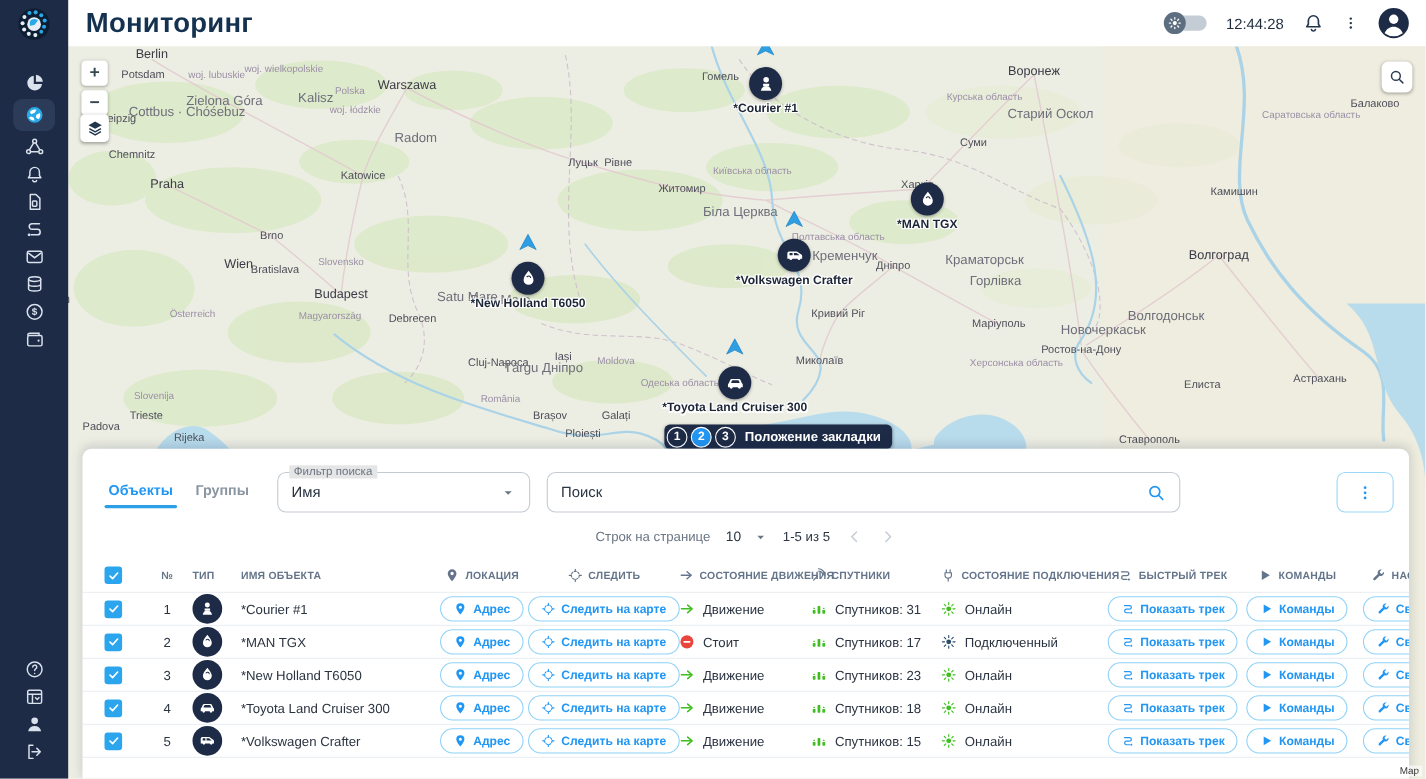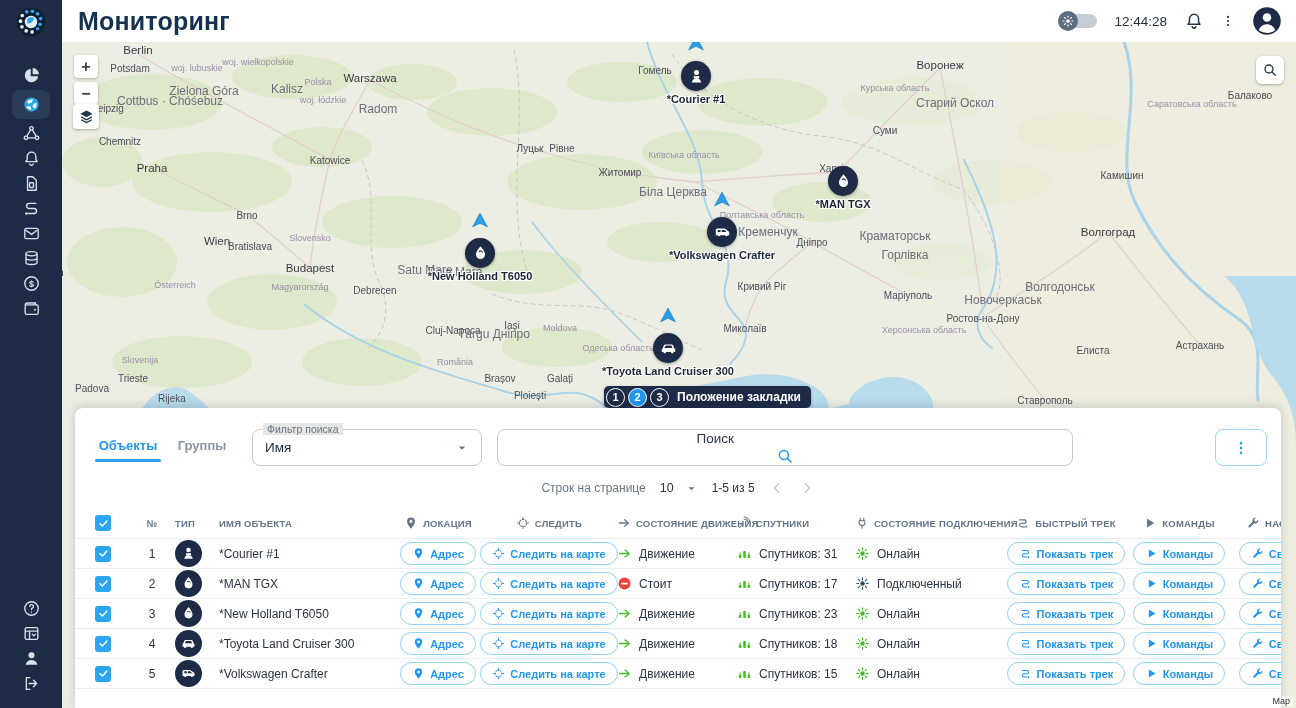--- a/index.html
+++ b/index.html
@@ -73,21 +73,21 @@
   .tab { width:74px; height:34px; display:flex; align-items:center; justify-content:center; font-size:13px; font-weight:600;
          color:#8a95a1; cursor:pointer; position:relative; }
   .tab.active { color:#2196f3; }
   .tab.active::after { content:""; position:absolute; left:4px; right:4px; bottom:0; height:3px; background:#2b9fe8; border-radius:2px; }
   .filterbox { position:absolute; left:177px; top:21px; width:230px; height:37px; border:1px solid #c3cad2; border-radius:8px;
                display:flex; align-items:center; padding:0 12px; cursor:pointer; }
   .filterbox .flabel { position:absolute; top:-7px; left:10px; background:#e5e5e5; padding:0 4px; font-size:10.5px; color:#6b7684; }
   .filterbox .fvalue { font-size:13.5px; color:#1f2a37; }
   .filterbox .caret { margin-left:auto; color:#6b7684; width:14px; height:14px; }
   .searchbox { position:absolute; left:422px; top:21px; width:576px; height:37px; border:1px solid #c3cad2; border-radius:8px;
-               display:flex; align-items:center; padding:0 12px;flex-direction:column; }
+               display:flex; align-items:center; padding:0 12px; }
   .searchbox input { border:none; outline:none; flex:1; font-size:13.5px; color:#1f2a37; font-family:inherit; background:transparent; }
   .searchbox input::placeholder { color:#2a3644; opacity:1; }
   .searchbox .sicon { color:#2196f3; width:18px; height:18px; cursor:pointer; }
   .addbtn { position:absolute; left:1015px; top:21px; width:108px; height:37px; border:1px solid #9bd7f9; border-radius:8px;
             background:#fff; color:#2196f3; font-size:12.5px; font-weight:600; display:flex; align-items:center; justify-content:center;
             gap:6px; cursor:pointer; }
   .addbtn svg { width:14px; height:14px; }
   .dotsbtn { position:absolute; left:1140px; top:21px; width:52px; height:37px; border:1px solid #9bd7f9; border-radius:8px;
              background:#fff; color:#2196f3; display:flex; align-items:center; justify-content:center; cursor:pointer; }
   .dotsbtn svg { width:16px; height:16px; }
@@ -386,21 +386,21 @@
       <div class="ml " style="left: 71px; top: 336px;">Trieste</div>
       <div class="ml " style="left: 30px; top: 346px;">Padova</div>
       <div class="ml " style="left: 110px; top: 356px;">Rijeka</div>
       <div class="ml lg" style="left: 308px; top: 36px;">Warszawa</div>
       <div class="ml region" style="left: 256px; top: 40px;">Polska</div>
       <div class="ml region" style="left: 196px; top: 20px;">woj. wielkopolskie</div>
       <div class="ml region" style="left: 135px; top: 26px;">woj. lubuskie</div>
       <div class="ml region" style="left: 261px; top: 58px;">woj. łódzkie</div>
       <div class="ml sm" style="left: 225px; top: 47px;">Kalisz</div>
       <div class="ml " style="left: 268px; top: 118px;">Katowice</div>
-      <div class="ml sm" style="left: 316px; top: 67px;">Radom</div>
+      <div class="ml sm" style="left: 316px; top: 83px;">Radom</div>
       <div class="ml " style="left: 593px; top: 28px;">Гомель</div>
       <div class="ml lg" style="left: 878px; top: 23px;">Воронеж</div>
       <div class="ml region" style="left: 833px; top: 46px;">Курська область</div>
       <div class="ml sm" style="left: 893px; top: 61px;">Старий Оскол</div>
       <div class="ml " style="left: 823px; top: 88px;">Суми</div>
       <div class="ml " style="left: 772px; top: 126px;">Харків</div>
       <div class="ml " style="left: 468px; top: 106px;">Луцьк</div>
       <div class="ml " style="left: 500px; top: 106px;">Рівне</div>
       <div class="ml " style="left: 558px; top: 130px;">Житомир</div>
       <div class="ml region" style="left: 622px; top: 113px;">Київська область</div>

